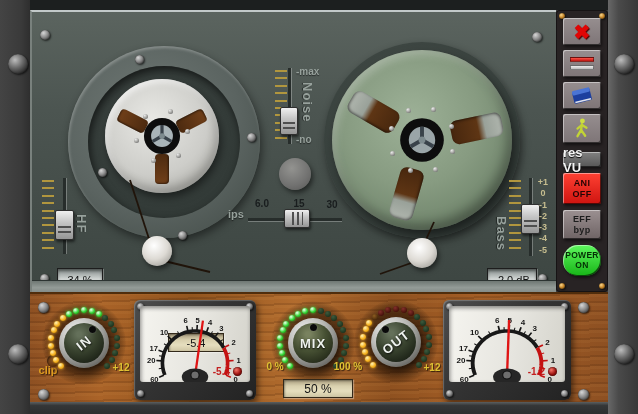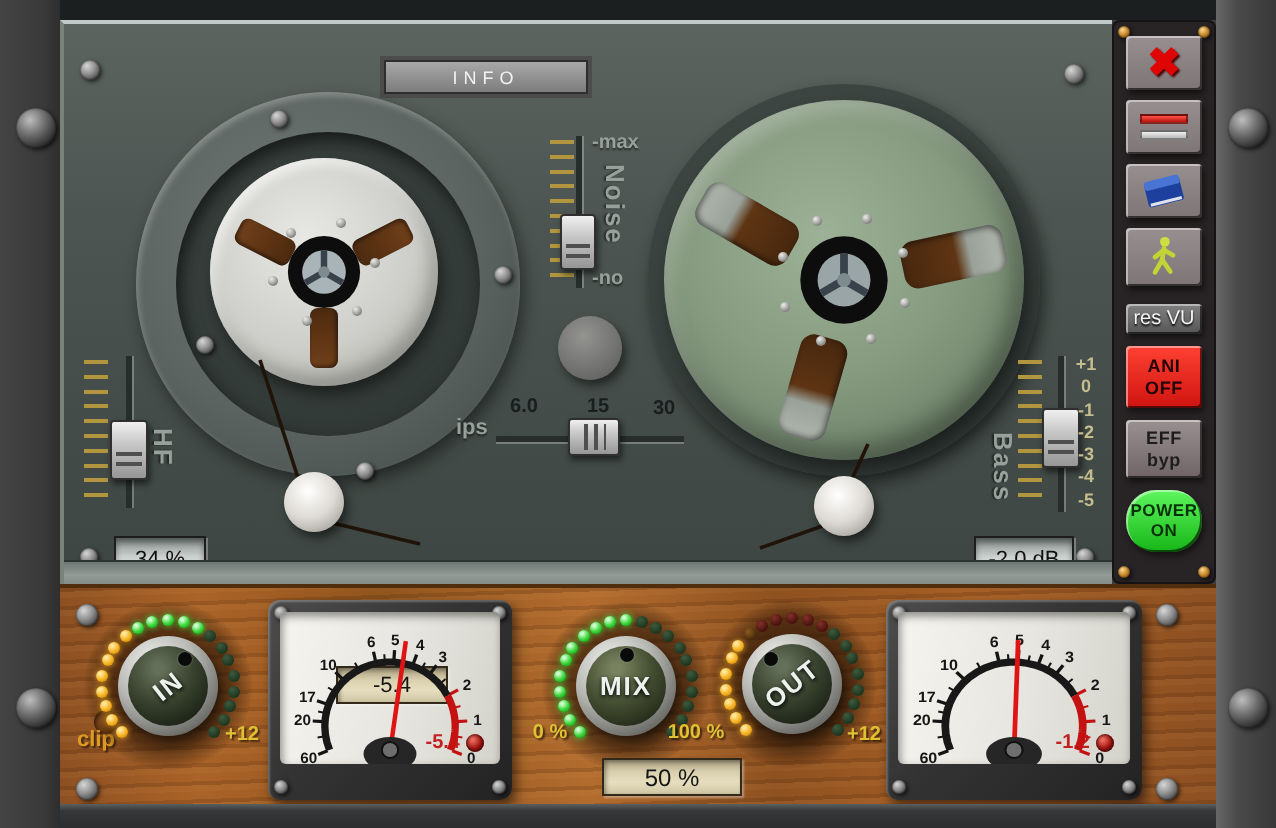--- a/index.html
+++ b/index.html
@@ -107,21 +107,21 @@
      border-radius:4px;box-shadow:inset 0 0 0 1px #161314;}
   .sbtn{position:absolute;left:7px;width:38px;border-radius:2px;cursor:pointer;
      box-shadow:inset 1px 1px 0 rgba(255,255,255,.45), inset -1px -1px 0 rgba(0,0,0,.6), 1px 2px 3px rgba(0,0,0,.5);
      display:flex;flex-direction:column;align-items:center;justify-content:center;box-sizing:border-box;}
   .sbtn.gray{background:linear-gradient(180deg,#968e8f 0%,#7e7577 100%);}
   .x-glyph{font-size:20px;font-weight:bold;color:#e00505;text-shadow:1px 1px 1px #4d0303;line-height:1;}
   .bar{width:24px;height:5px;border:1px solid rgba(0,0,0,.45);box-sizing:border-box;}
   .bar.red{background:linear-gradient(180deg,#ff5348,#bc1410);margin-bottom:3px;}
   .bar.lt{background:linear-gradient(180deg,#efefef,#b9b9b9);}
   .sbtn.small{height:15px;background:linear-gradient(180deg,#818181,#565656);
-     color:#f4f4f4;font-size:10px;font-weight:normal;text-shadow:0 1px 1px #000;}
+     color:#f4f4f4;font-size:13px;font-weight:bold;text-shadow:0 1px 1px #000;}
   .sbtn.red{background:linear-gradient(180deg,#ff4133 0%,#cf1410 100%);color:#230404;}
   .sbtn.mauve{background:linear-gradient(180deg,#9b9091 0%,#6f6465 100%);color:#1d1d1d;}
   .sbtn.green{background:linear-gradient(180deg,#5ef75e 0%,#17b517 100%);color:#053005;border-radius:15px;}
   .sbtn .l1,.sbtn .l2{font-size:9px;font-weight:bold;line-height:1.15;letter-spacing:.3px;}
 
   
   .wood{position:absolute;left:30px;top:292px;width:578px;height:110px;
      background:linear-gradient(90deg,#8d5022 0%,#aa6328 12%,#93561f 28%,#b26c2e 46%,#8e5120 62%,#a65f26 78%,#8d5022 100%);
      border-top:2px solid #502d0c;box-sizing:border-box;}
   .wood::before{content:'';position:absolute;inset:0;
@@ -180,21 +180,20 @@
   <div class="rail rail-right">
     <span class="screw big" style="left:6px;top:54px"></span>
     <span class="screw big" style="left:6px;top:344px"></span>
   </div>
   <div class="top-band"></div>
 
   <div class="deck">
     <span class="screw" style="left:8px;top:18px"></span>
     <span class="screw" style="left:500px;top:20px"></span>
 
-    <div class="info-btn">INFO</div>
 
     <div class="platter platterL"></div>
     <div class="platter platterL-in"></div>
     <span class="screw" style="left:103px;top:43px;width:9px;height:9px"></span>
     <span class="screw" style="left:215px;top:121px;width:9px;height:9px"></span>
     <span class="screw" style="left:66px;top:156px;width:9px;height:9px"></span>
     <span class="screw" style="left:146px;top:219px;width:9px;height:9px"></span>
     <div class="reel reelL">
       <div class="slot slotL" style="transform:rotate(-63deg) translateY(-33px)"></div>
       <div class="slot slotL" style="transform:rotate(63deg) translateY(-33px)"></div>
@@ -442,21 +441,21 @@
         <span class="led led-dg" style="left: 65.488px; top: 22.3714px;"></span>
         <span class="led led-dg" style="left: 67.5937px; top: 29.8377px;"></span>
         <span class="led led-dg" style="left: 67.8983px; top: 37.5892px;"></span>
         <span class="led led-dg" style="left: 66.3849px; top: 45.1976px;"></span>
         <span class="led led-dg" style="left: 63.1371px; top: 52.2425px;"></span>
         <span class="led led-dg" style="left: 58.3345px; top: 58.3345px;"></span>
         <span class="knob-pointer" style="left: 34.5px; top: 18.5px;"></span>
       </div>
     <div class="yellow-label" style="left:228px;top:67px;width:34px">0 %</div>
     <div class="yellow-label" style="left:299px;top:67px;width:38px">100 %</div>
-    <div class="lcd-beige" style="left:271px;top:85px;width:68px;height:17px">50 %</div>
+    <div class="lcd-beige" style="left:253px;top:85px;width:68px;height:17px">50 %</div>
 
     <div class="knob-assy" style="left:328px;top:10px">
       <div class="knob-well"></div>
       <div class="knob-ring"></div>
       <div class="knob-body"></div>
       <span class="knob-label" style="transform: translate(-50%, -50%) rotate(-38deg);">OUT</span>
     <span class="led led-y" style="left: 11.6655px; top: 58.3345px;"></span>
         <span class="led led-y" style="left: 6.86287px; top: 52.2425px;"></span>
         <span class="led led-y" style="left: 3.61513px; top: 45.1976px;"></span>
         <span class="led led-y" style="left: 2.10173px; top: 37.5892px;"></span>

